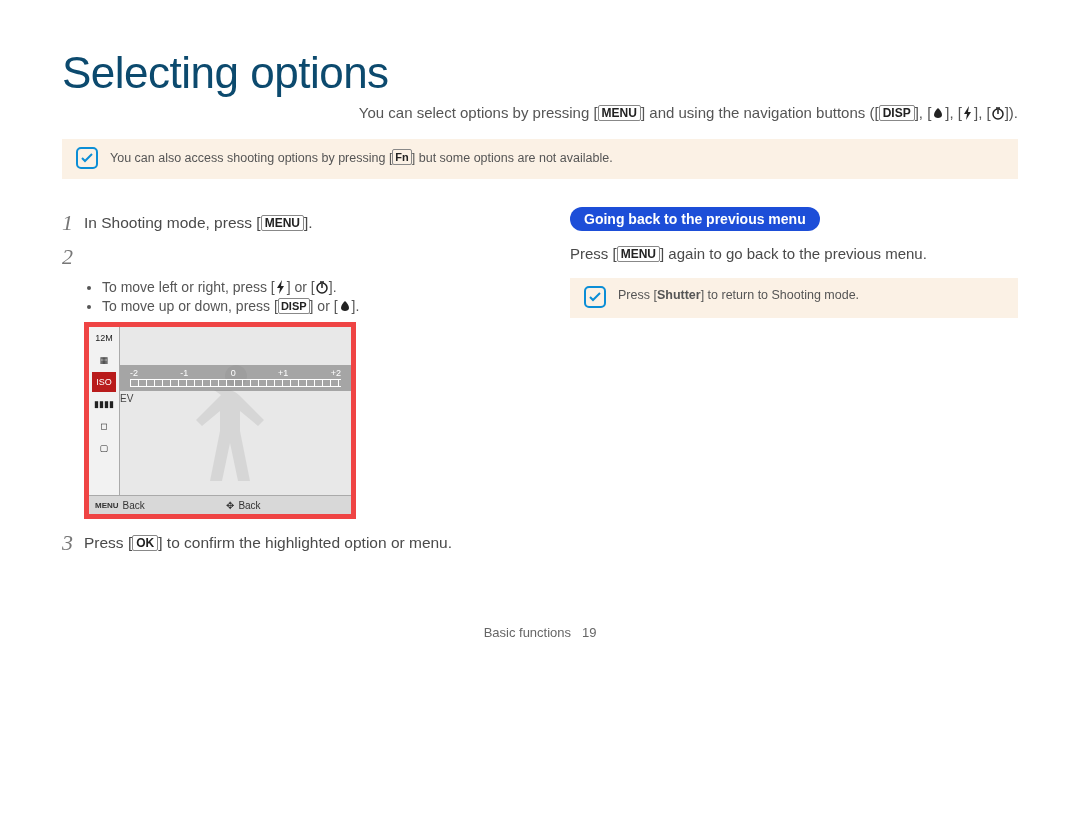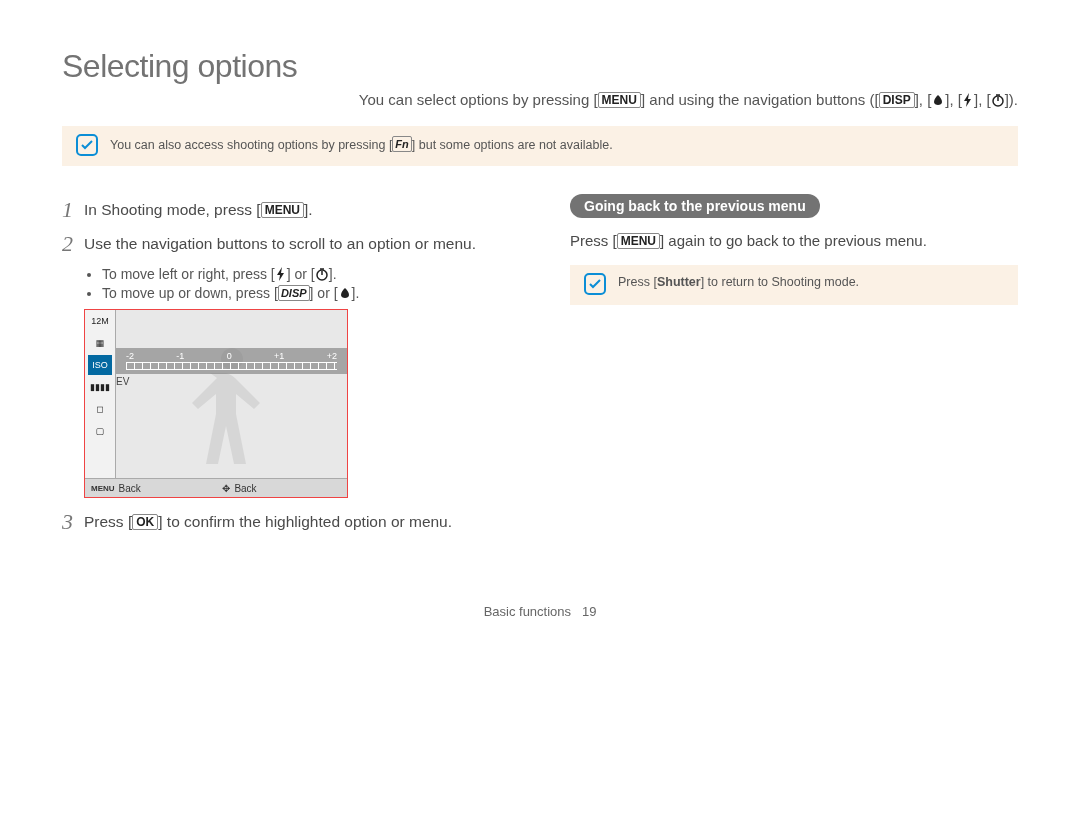--- a/index.html
+++ b/index.html
@@ -8,22 +8,22 @@
     font-family: Arial, Helvetica, sans-serif;
     background: #fff;
     color: #333;
     width: 1080px;
   }
   .page {
     padding: 48px 62px 30px 62px;
     box-sizing: border-box;
   }
   .title {
-    font-size: 32px;
-    color: #737373;
+    font-size: 44px;
+    color: #0c4a6e;
     font-weight: 400;
     margin: 0 0 6px 0;
     letter-spacing: -0.5px;
   }
   .intro {
     font-size: 15px;
     color: #555;
     margin: 0 0 18px 4px;
     text-align: right;
   }
@@ -31,21 +31,21 @@
     display: inline-block;
     border: 1px solid #888;
     border-radius: 2px;
     font-weight: bold;
     font-size: 12px;
     padding: 0px 3px;
     vertical-align: 1px;
     color: #222;
     line-height: 14px;
   }
-  .key-box.small { font-size: 11px; padding: 0px 2px; font-style: italic; }
+  .key-box.small { font-size: 11px; padding: 0px 2px; }
   .icon-bracket {
     display: inline-flex;
     align-items: center;
     vertical-align: -2px;
   }
   .icon-bracket svg { display: block; }
 
   .note-box {
     background: #fbf1e5;
     padding: 10px 14px 10px 48px;
@@ -87,21 +87,21 @@
     margin: 2px 0 6px 22px;
     padding-left: 18px;
     font-size: 14px;
     color: #555;
   }
   ul.sub li { margin: 3px 0; }
 
   .screenshot {
     margin: 8px 0 12px 22px;
     width: 262px;
-    border: 1px solid #ef4444;
+    border: 5px solid #ef4444;
     background: #e3e3e3;
     font-size: 10px;
     color: #333;
     position: relative;
   }
   .scr-main {
     display: flex;
   }
   .scr-side {
     width: 30px;
@@ -175,21 +175,21 @@
   .silhouette {
     position: absolute;
     left: 50%;
     transform: translateX(-50%);
     bottom: 0;
     opacity: 0.18;
   }
 
   .pill {
     display: inline-block;
-    background: #737373;
+    background: #1d4ed8;
     color: #fff;
     font-weight: bold;
     font-size: 14px;
     padding: 4px 14px;
     border-radius: 14px;
     margin-bottom: 6px;
   }
   .body-text {
     font-size: 15px;
     color: #4a4a4a;
@@ -242,23 +242,20 @@
 
       <div class="step">
         <div class="step-num">1</div>
         <div class="step-body">
           <span>In Shooting mode, press [</span><span class="key-box">MENU</span><span>].</span>
         </div>
       </div>
 
       <div class="step">
         <div class="step-num">2</div>
-        <div class="step-body">
-          <span>Use the navigation buttons to scroll to an option or menu.</span>
-        </div>
       </div>
 
       <ul class="sub">
         <li>
           <span>To move left or right, press [</span><span class="icon-bracket">
               <svg width="12" height="14">
                 <path d="M7 0L2 8h3l-1 6 5-8H6z" fill="#222"></path>
               </svg>
             </span><span>] or [</span><span class="icon-bracket">
               <svg width="14" height="14">
@@ -274,21 +271,21 @@
               </svg>
             </span><span>].</span>
         </li>
       </ul>
 
       <div class="screenshot">
         <div class="scr-main">
           <div class="scr-side">
             <div>12M</div>
             <div>▦</div>
-            <div style="background:#0369a1;color:#fff;">
+            <div style="background:#b91c1c;color:#fff;">
                 <span>ISO</span>
               </div>
             <div>▮▮▮▮</div>
             <div>◻</div>
             <div>▢</div>
           </div>
           <div class="scr-view">
             <svg class="silhouette" width="110" height="140" viewBox="0 0 110 140">
               <path d="M55 10c-6 0-11 5-11 11s5 11 11 11 11-5 11-11-5-11-11-11zM40 40l-25 25 6 6 18-15v20l-10 50h12l8-38 8 38h12l-10-50V56l18 15 6-6-25-25c-3-3-7-5-11-5h-14z" fill="#888"></path>
             </svg>

